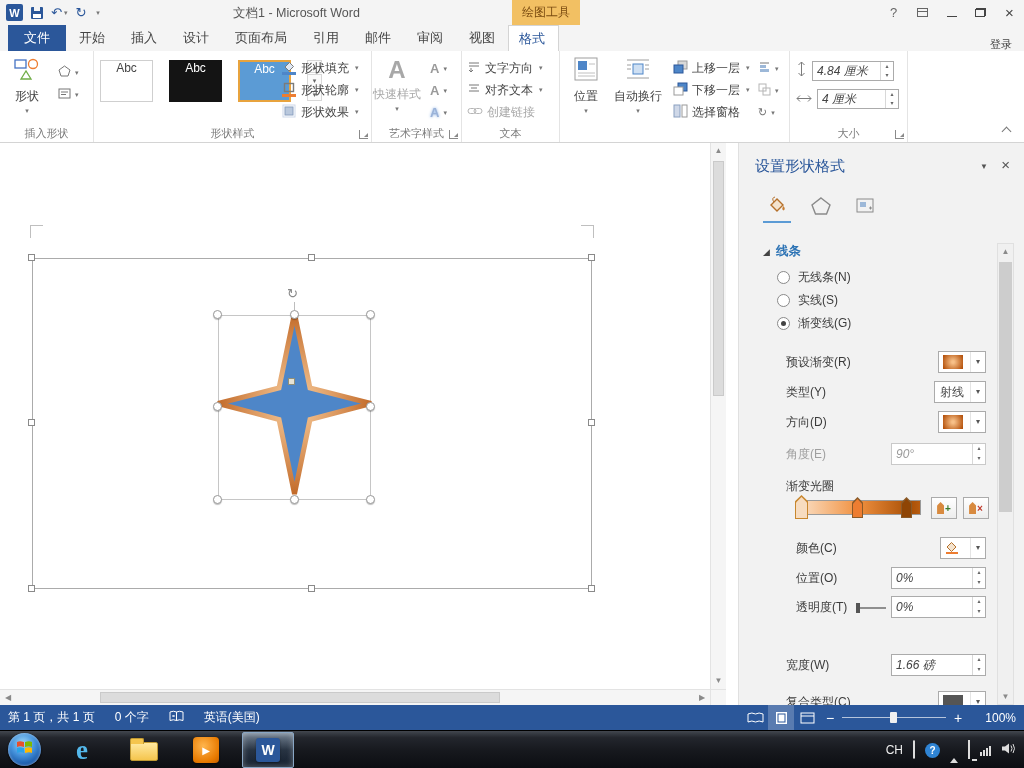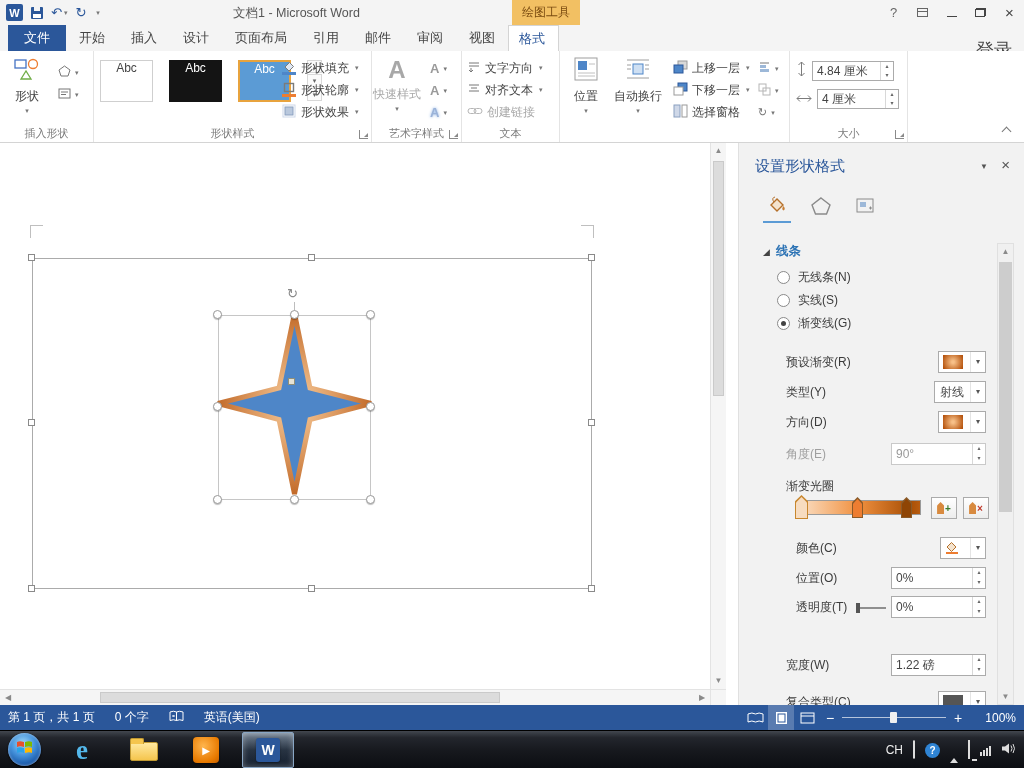--- a/index.html
+++ b/index.html
@@ -26,21 +26,21 @@
 .rest-ic{position:relative;width:11px;height:9px;}
 .rest-ic::before{content:"";position:absolute;right:0;top:0;width:8px;height:6px;border:1px solid #444;}
 .rest-ic::after{content:"";position:absolute;left:0;bottom:0;width:8px;height:6px;border:1px solid #444;background:#f4f4f4;}
 .wc-close{font-size:15px;color:#444;}
 
 
 .tabrow{position:absolute;left:0;top:25px;width:1024px;height:26px;background:#f4f4f4;display:flex;}
 .tab{height:26px;line-height:26px;padding:0 13px;font-size:13px;color:#444;}
 .tab-file{background:#2b579a;color:#fff;margin-left:8px;padding:0 16px;}
 .tab-active{background:#fff;border:1px solid #d4d4d4;border-bottom:none;color:#2b579a;padding-left:10px;}
-.signin{position:absolute;right:12px;top:12px;line-height:26px;font-size:18px;color:#444;}
+.signin{position:absolute;right:12px;top:6px;line-height:26px;font-size:11px;color:#444;}
 
 
 .ribbon{position:absolute;left:0;top:51px;width:1024px;height:92px;background:#fff;border-bottom:1px solid #d4d4d4;display:flex;}
 .rgroup{position:relative;height:91px;border-right:1px solid #e4e4e4;flex:none;}
 .glabel{position:absolute;bottom:1px;left:0;right:0;text-align:center;font-size:11px;color:#7b7b7b;}
 .bigbtn{position:absolute;display:flex;flex-direction:column;align-items:center;width:48px;padding-top:3px;height:72px;}
 .blabel{font-size:12px;margin-top:2px;white-space:nowrap;}
 .caret{font-size:7px;color:#777;line-height:7px;margin-top:2px;}
 .mrow{display:flex;align-items:center;height:22px;font-size:12px;gap:4px;padding:0 3px;white-space:nowrap;}
 .minicol{position:absolute;display:flex;flex-direction:column;gap:3px;}
@@ -52,21 +52,21 @@
 .sb-white{background:#fff;color:#444;}
 .sb-black{background:#141414;color:#fff;border-color:#141414;}
 .sb-blue{background:#5b9bd5;color:#fff;border:2px solid #e8a33d;}
 .stylescol{display:flex;flex-direction:column;gap:1px;}
 .sarrow{width:15px;height:13px;border:1px solid #d8d8d8;background:#fbfbfb;font-size:7px;color:#666;display:flex;align-items:center;justify-content:center;position:relative;}
 .morebar::before{content:"";position:absolute;top:2px;left:3px;right:3px;height:1px;background:#666;}
 .bigA{font-size:24px;font-weight:bold;line-height:28px;}
 .aletter{font-size:13px;font-weight:bold;color:#9a9a9a;}
 .aeff{color:#9ab2d8;text-shadow:0 0 3px #7fa8e0;}
 .spinbox{display:inline-flex;width:82px;height:20px;border:1px solid #ababab;background:#fff;}
-.spinval{flex:1;font-size:12px;line-height:18px;padding-left:4px;white-space:nowrap;overflow:hidden;}
+.spinval{flex:1;font-size:12px;line-height:18px;padding-left:4px;white-space:nowrap;overflow:hidden;font-style:italic;}
 .spinner{width:13px;border-left:1px solid #d8d8d8;display:flex;flex-direction:column;}
 .spinner i{flex:1;font-size:6px;line-height:9px;text-align:center;color:#666;}
 .sizerow{position:absolute;left:6px;display:flex;align-items:center;gap:5px;}
 .rib-collapse{position:absolute;right:8px;bottom:5px;width:18px;height:14px;}
 .rib-collapse::before{content:"";position:absolute;left:5px;top:5px;width:6px;height:6px;border-left:1px solid #777;border-top:1px solid #777;transform:rotate(45deg);}
 
 
 .docarea{position:absolute;left:0;top:143px;width:710px;height:546px;background:#fff;overflow:hidden;}
 .mark{position:absolute;width:13px;height:13px;}
 .mark-l{border-left:1px solid #bfbfbf;border-top:1px solid #bfbfbf;}
@@ -643,21 +643,21 @@
         <span class="spinval">0%</span>
         <span class="spinner">
           <i>▴</i>
           <i>▾</i>
         </span>
       </span>
   </div>
   <div class="prow" style="top:511px">
     <span class="plabel">宽度(W)</span>
     <span class="ctl spin2">
-        <span class="spinval">1.22 磅</span>
+        <span class="spinval">1.66 磅</span>
         <span class="spinner">
           <i>▴</i>
           <i>▾</i>
         </span>
       </span>
   </div>
   <div class="prow" style="top:548px">
     <span class="plabel">复合类型(C)</span>
     <span class="ctl dropswatch">
         <span class="sw" style="background:#555"></span>

